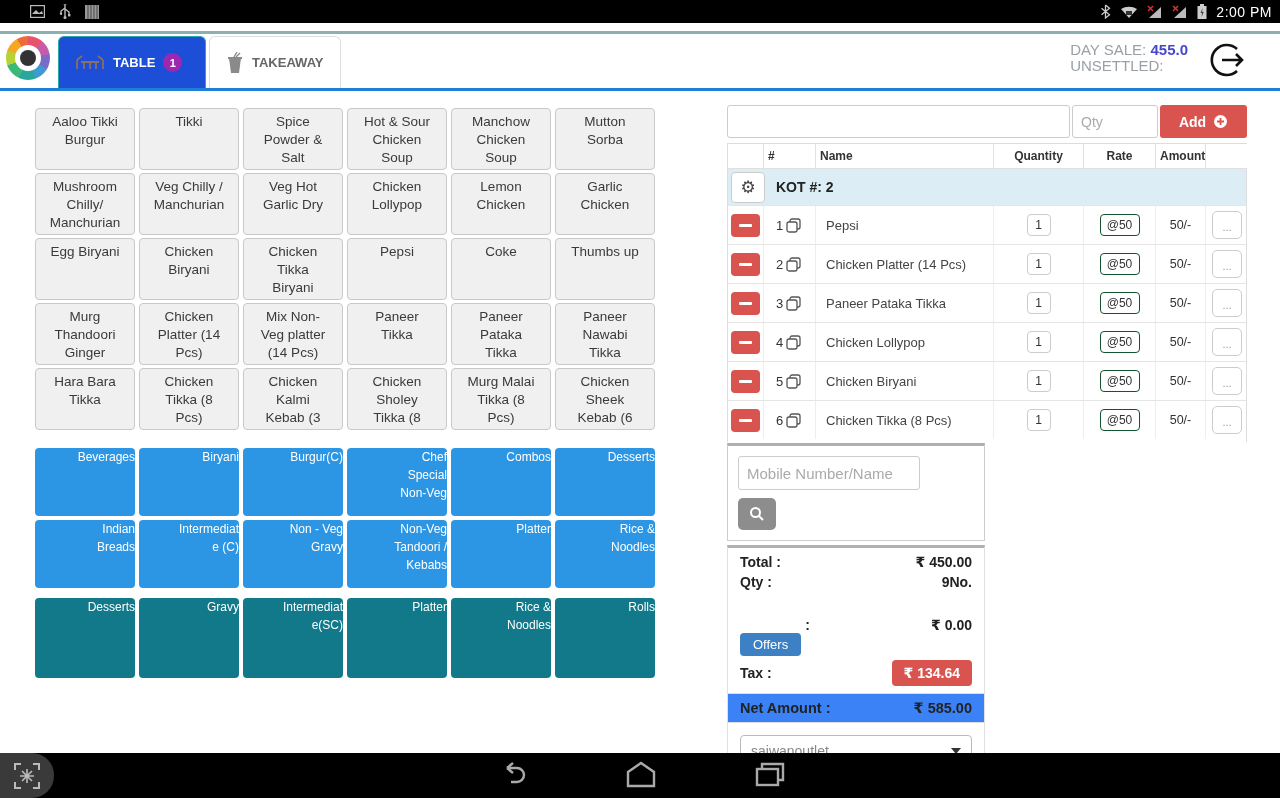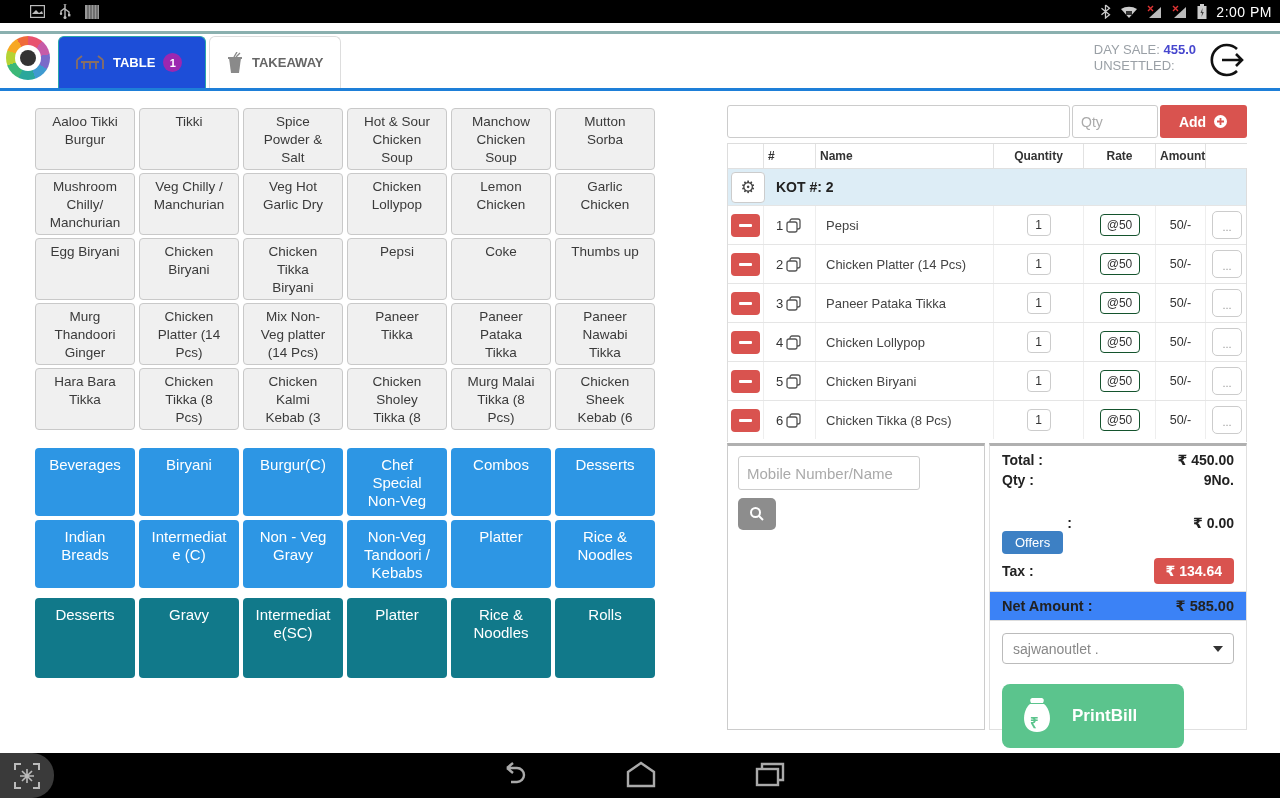--- a/index.html
+++ b/index.html
@@ -24,35 +24,35 @@
   .logo-inner { width:26px; height:26px; border-radius:50%; background:#fff;
     display:flex; align-items:center; justify-content:center; }
   .logo-dot { width:16px; height:16px; border-radius:50%; background:#333; }
   .tabs { position:absolute; left:58px; top:2px; display:flex; height:52px; }
   .tab { height:52px; display:flex; align-items:center; gap:8px; padding:0 16px;
     border:1px solid #ddd; border-bottom:none; border-radius:6px 6px 0 0; background:#fff;
     color:#666; font-weight:bold; font-size:13px; margin-right:3px; }
   .tab.active { background:#1d4ed8; border-color:#2AA7A9; color:#fff; width:148px; }
   .badge { width:19px; height:19px; border-radius:50%; background:#9C27B0; color:#fff;
     font-size:11px; display:flex; align-items:center; justify-content:center; font-weight:bold; }
-  .daysale { position:absolute; right:84px; top:8px; text-align:left; font-size:13px; color:#9aa0a6; line-height:16px;margin-left:25px; }
+  .daysale { position:absolute; right:92px; top:8px; text-align:left; font-size:15px; color:#9aa0a6; line-height:16px;margin-left:25px; }
   .daysale b { color:#4747CE; font-weight:bold; }
   .logout { position:absolute; right:32px; top:6px; width:40px; height:40px; }
 
   
   .menu-grid { position:absolute; left:35px; top:108px; width:622px; display:grid;
     grid-template-columns:repeat(6,100px); gap:3px 4px; }
   .mi { height:62px; background:#F0F0F0; border:1px solid #C9C9C9; border-radius:4px;
     font-size:13.5px; line-height:18px; color:#3a3a3a; text-align:center; padding:4px 3px;
     white-space:pre-line; overflow:hidden; }
 
   .cats-blue { position:absolute; left:35px; top:448px; width:622px; display:grid;
     grid-template-columns:repeat(6,100px); gap:4px; }
-  .cat { height:68px; border-radius:4px; color:#fff; font-size:15px; line-height:18px;
-    text-align:center; padding-top:8px; white-space:pre-line; overflow:hidden; }
+  .cat { height:68px; border-radius:4px; color:#fff; font-size:12px; line-height:18px;
+    text-align:right; white-space:pre-line; overflow:hidden; }
   .cat.blue { background:#2D96E4; }
   .cats-teal { position:absolute; left:35px; top:598px; width:622px; display:grid;
     grid-template-columns:repeat(6,100px); gap:4px; }
   .cat.teal { background:#11798A; height:80px; }
 
   
   .order { position:absolute; left:727px; top:105px; width:520px; }
   .order-top { display:flex; gap:2px; height:33px; }
   .inp { border:1px solid #ccc; border-radius:3px; font-size:14px; padding:12px 8px;
     color:#333; outline:none; font-family:inherit; }
@@ -84,21 +84,21 @@
   .cell-qty, .cell-rate, .cell-amt, .cell-more { justify-content:center; }
   .qty-box { width:24px; height:22px; border:1px solid #ccc; border-radius:4px; font-size:12px;
     color:#333; display:flex; align-items:center; justify-content:center; }
   .rate-box { min-width:40px; height:22px; border:1px solid #14532d; border-radius:4px; font-size:12px;
     color:#333; display:flex; align-items:center; justify-content:center; padding:0 4px; }
   .amt-text { font-size:12.5px; color:#333; }
   .more-btn { width:30px; height:28px; border:1px solid #ccc; border-radius:5px; background:#fff;
     color:#999; font-size:11px; line-height:8px; display:flex; align-items:flex-end; justify-content:center; padding-bottom:7px; }
 
   
-  .bottom { position:absolute; left:727px; top:443px; width:520px; height:287px; display:flex; gap:4px; }
+  .bottom { position:absolute; left:727px; top:443px; width:520px; height:287px; display:flex; gap:4px;flex-direction:column; }
   .cust-box { width:258px; height:287px; border:1px solid #ccc; border-top:3px solid #b0b0b0; padding:10px; }
   .cust-inp { width:182px; height:34px; font-size:15px; }
   .search-btn { margin-top:8px; width:38px; height:32px; background:#8D8D8D; border:none; border-radius:5px;
     display:flex; align-items:center; justify-content:center; }
   .totals-box { width:258px; height:287px; border:1px solid #e0e0e0; border-top:3px solid #b0b0b0;
     padding:6px 12px 0 12px; }
   .t-row { display:flex; align-items:center; justify-content:space-between; margin-bottom:4px; }
   .t-label { font-weight:bold; font-size:14px; color:#222; display:flex; align-items:center; gap:4px; }
   .t-val { font-weight:bold; font-size:14px; color:#222; }
   .offers-btn { background:#3D80C4; color:#fff; border:none; border-radius:4px; font-size:13px;

